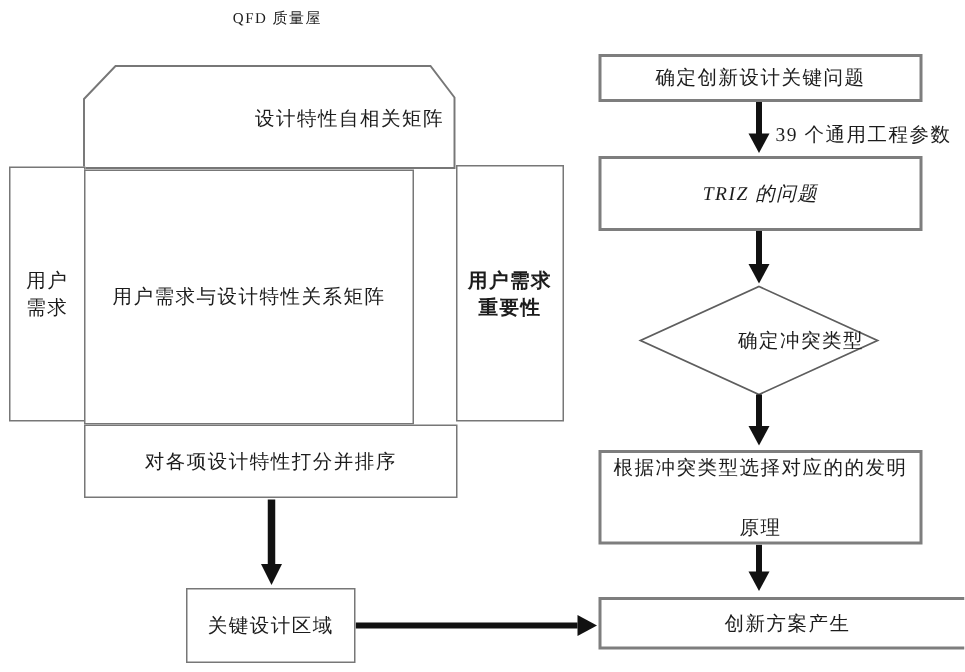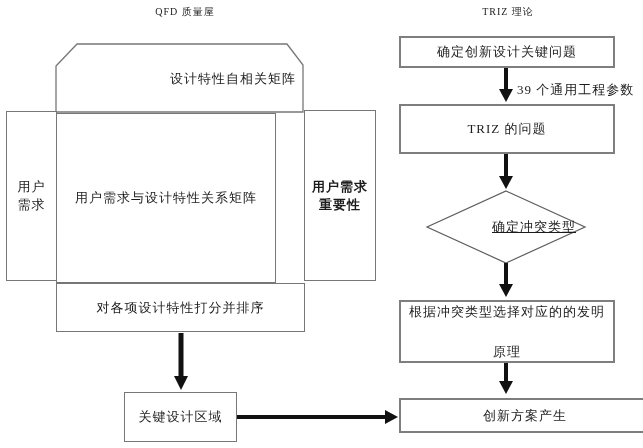--- a/index.html
+++ b/index.html
@@ -83,21 +83,20 @@
       <polygon points="174,376 188,376 181,390" fill="#111111"></polygon>
     </g>
 
     <g>
       <line x1="237" y1="417" x2="385" y2="417" stroke="#111111" stroke-width="4"></line>
       <polygon points="385,410 385,424 398,417" fill="#111111"></polygon>
     </g>
   </svg>
 
   <div class="t title" style="left:85px; top:5px; width:200px;">QFD 质量屋</div>
-  <div class="t title" style="left:408px; top:5px; width:200px;">TRIZ 理论</div>
 
   <div class="t label" style="left:52px; top:68px; width:244px; line-height:22px;">设计特性自相关矩阵</div>
 
   <div class="t node" style="left:6px; top:111px; width:51px; height:170px;">
     <div>用户</div>
     <div>需求</div>
   </div>
 
   <div class="t node" style="left:56px; top:113px; width:220px; height:170px;">
     <div>用户需求与设计特性关系矩阵</div>
@@ -115,25 +114,25 @@
   <div class="t node" style="left:124px; top:392px; width:113px; height:50px;">
     <div>关键设计区域</div>
   </div>
 
   <div class="t node heavy" style="left:399px; top:36px; width:216px; height:32px;">
     <div>确定创新设计关键问题</div>
   </div>
 
   <div class="t label" style="left:517px; top:81px; text-align:left;">39 个通用工程参数</div>
 
-  <div class="t node heavy" style="left:399px; top:104px; width:216px; height:50px;">
+  <div class="t node heavy" style="left:399px; top:104px; width:216px; height:50px;font-style:italic;">
     <div>TRIZ 的问题</div>
   </div>
 
-  <div class="t label" style="left:436px; top:217px; width:140px; line-height:20px;text-decoration:underline;">确定冲突类型</div>
+  <div class="t label" style="left:436px; top:217px; width:140px; line-height:20px;">确定冲突类型</div>
 
   <div class="t node heavy" style="left:399px; top:300px; width:216px; height:63px;gap:22px;">
     <div>根据冲突类型选择对应的的发明</div>
     <div>原理</div>
   </div>
 
   <div class="t node heavy" style="left:399px; top:398px; width:252px; height:35px;">
     <div>创新方案产生</div>
   </div>
 

